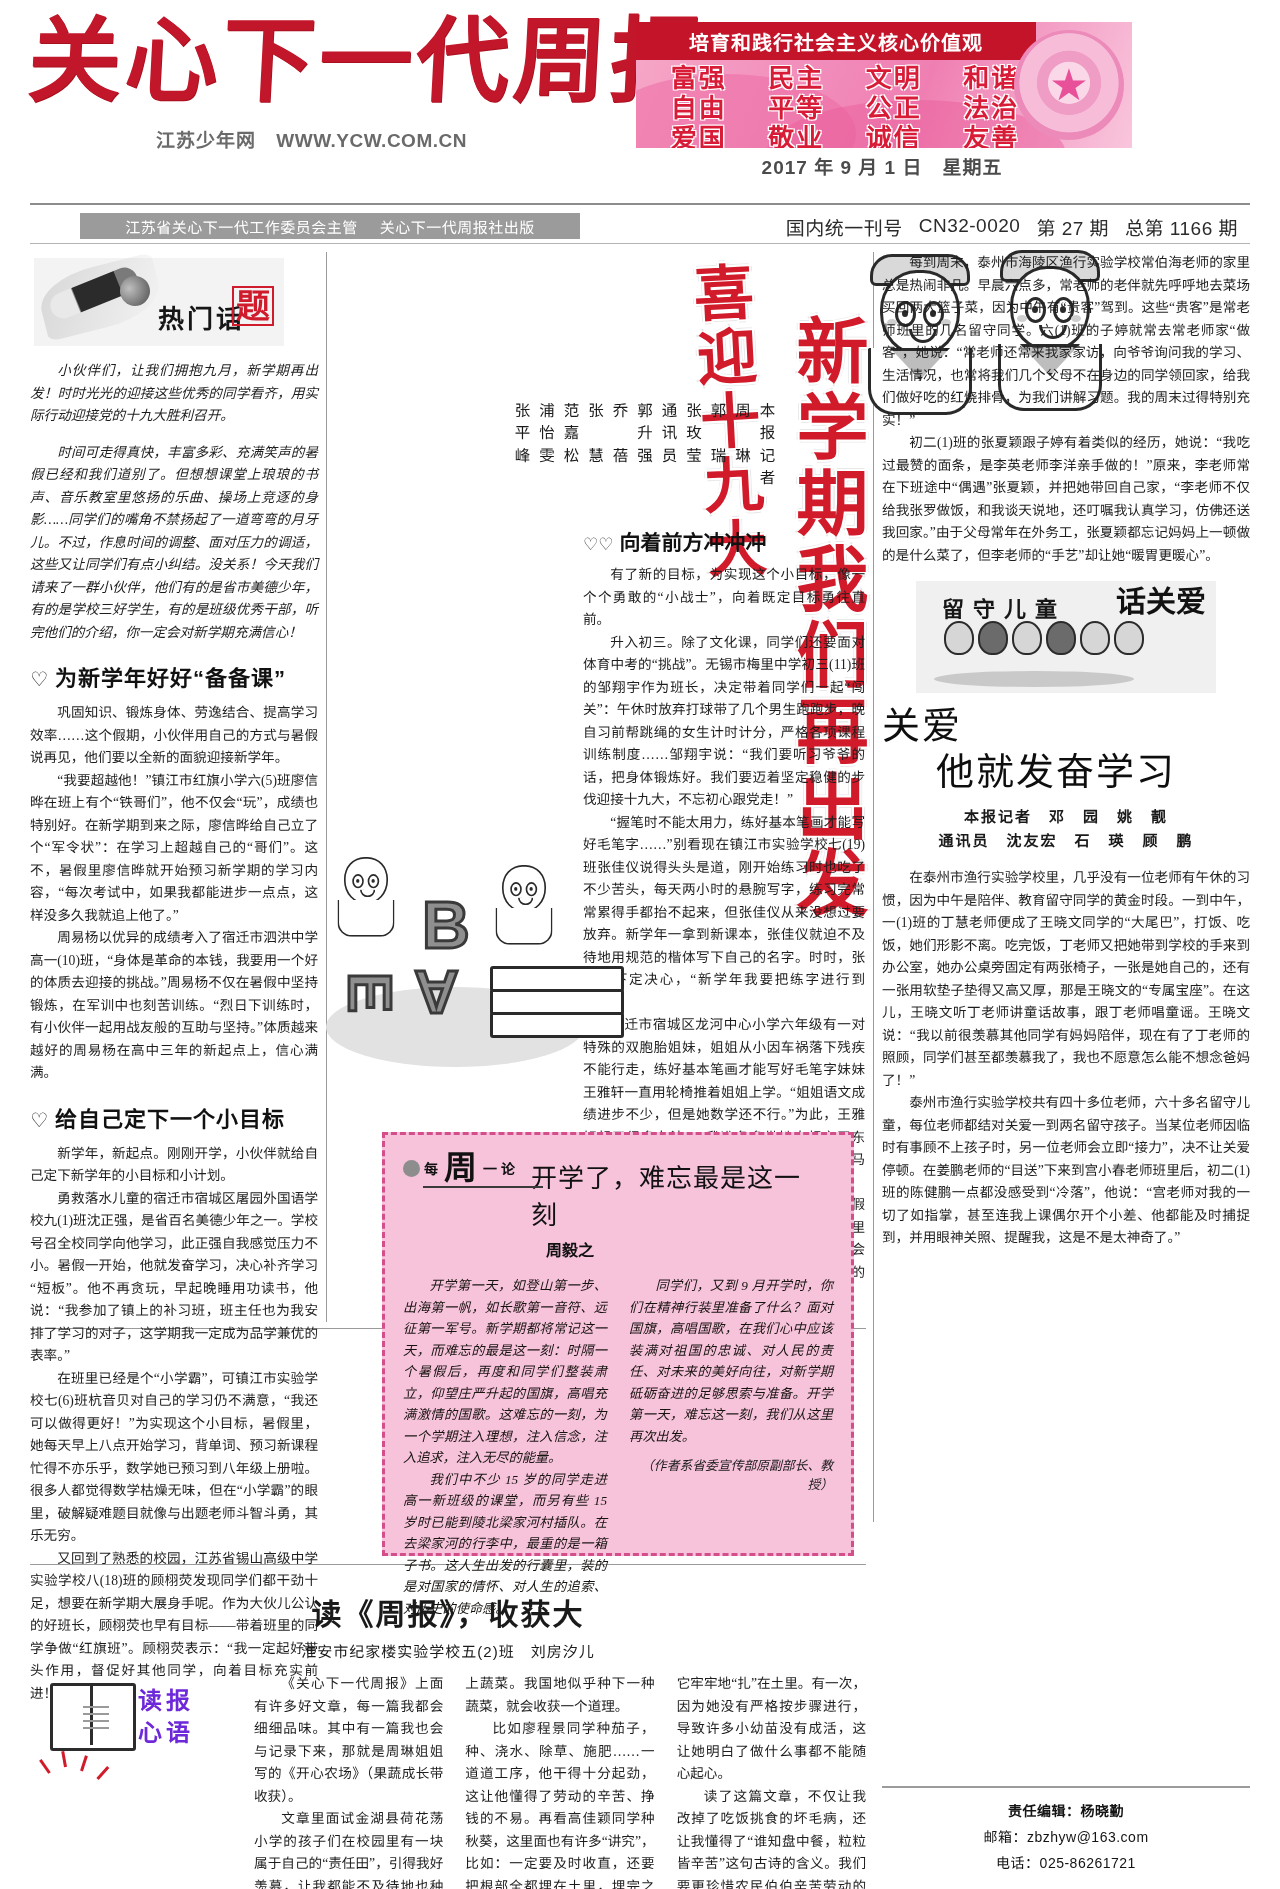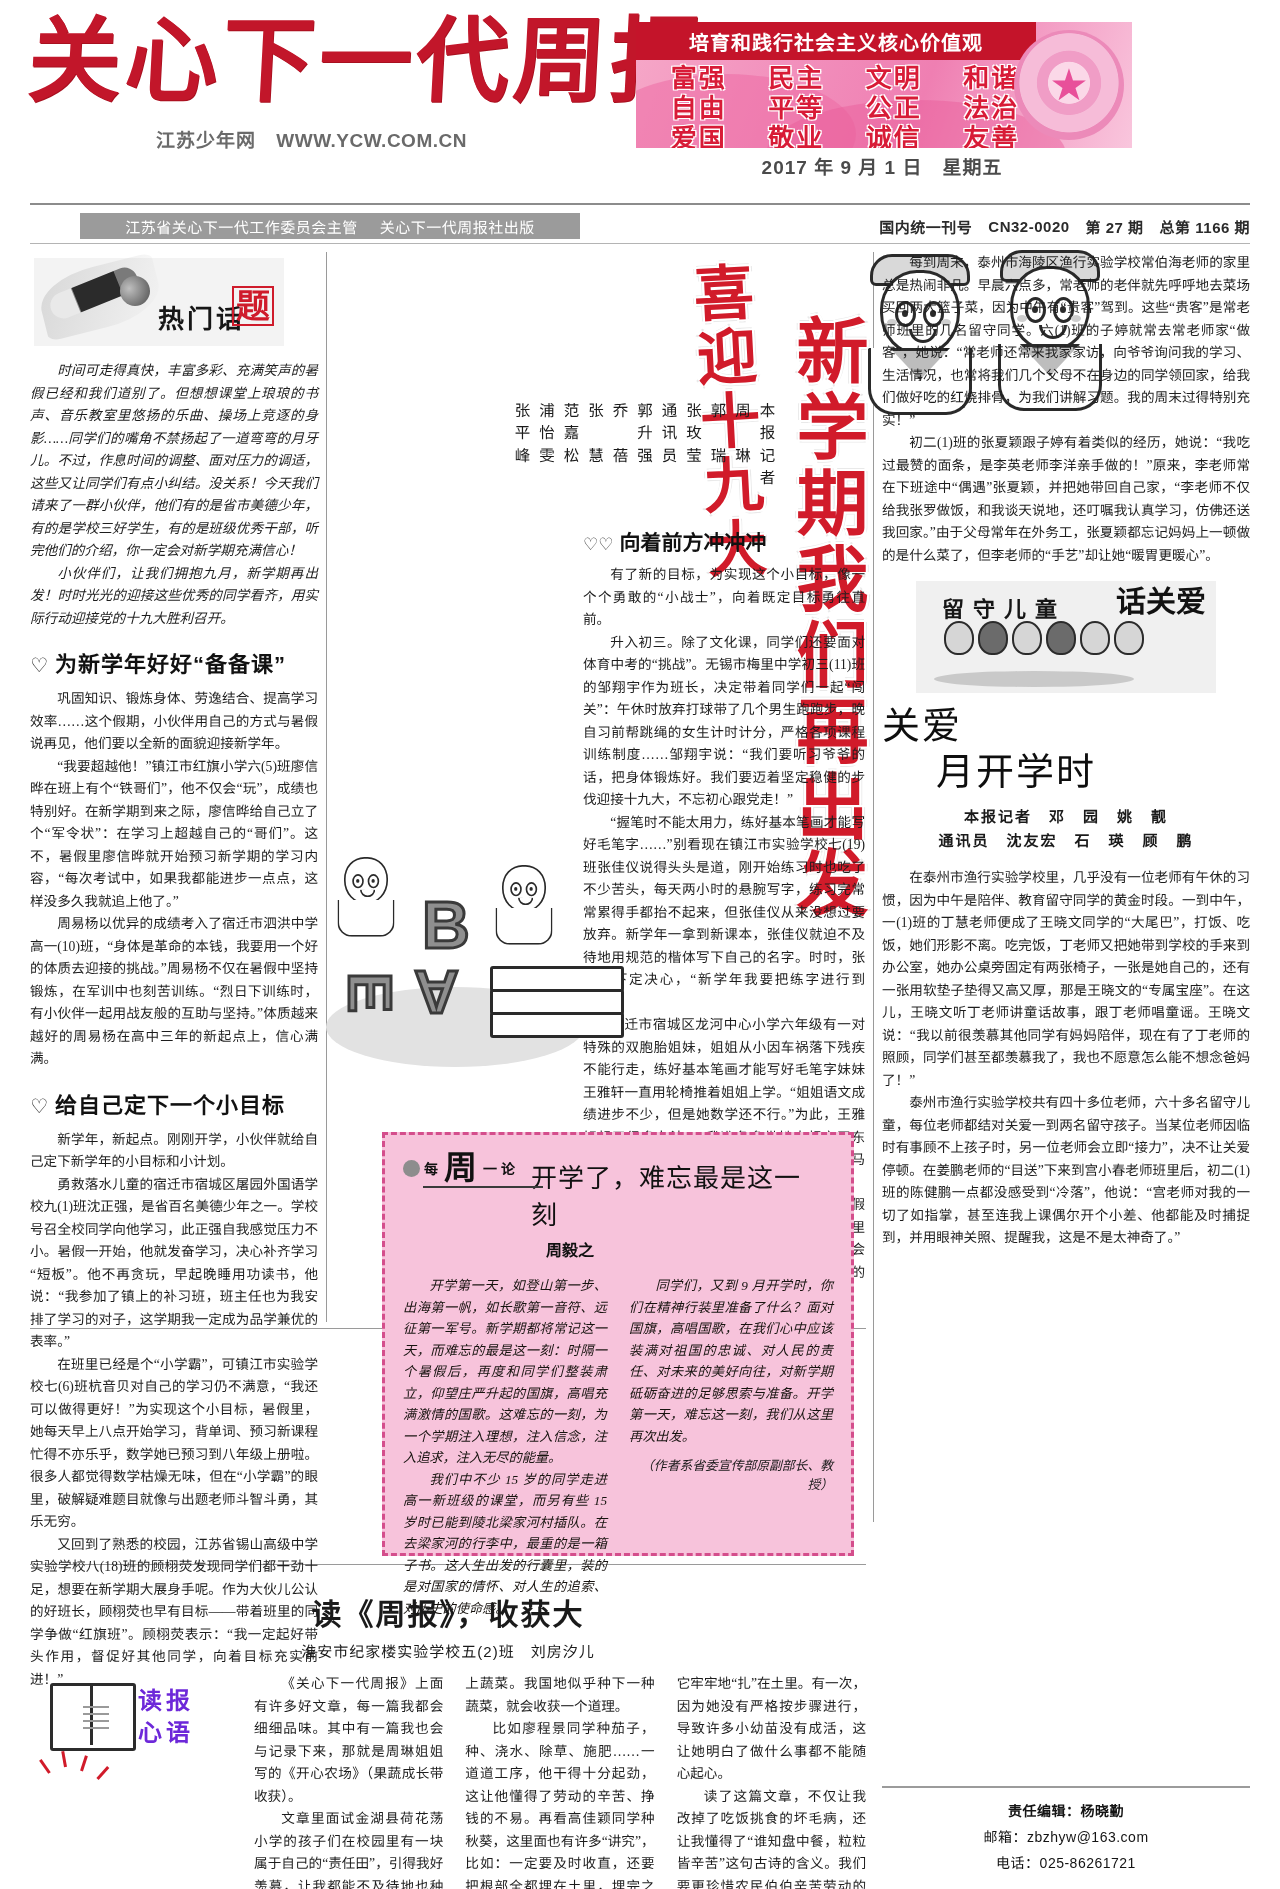--- a/index.html
+++ b/index.html
@@ -75,22 +75,22 @@
 
   
   .pubbar{position:absolute;left:30px;top:213px;width:1220px;height:26px;}
   .pubbar .grayblk{
     position:absolute;left:50px;top:0;width:500px;height:26px;background:#9b9b9b;
     color:#fff;font-size:15px;display:flex;align-items:center;justify-content:center;
     letter-spacing:0.5px;white-space:nowrap;
   }
   .pubbar .grayblk .seg2{margin-left:22px;}
   .pubbar .cninfo{
-    position:absolute;right:0;top:0;height:26px;display:flex;align-items:center;
-    font-size:15px;color:#2b2b2b;letter-spacing:0.5px;white-space:nowrap;font-weight:bold;
+    position:absolute;right:12px;top:0;height:26px;display:flex;align-items:center;
+    font-size:19px;color:#2b2b2b;letter-spacing:0.5px;white-space:nowrap;
   }
   .pubbar .cninfo span{margin-left:16px;}
   .pubbar .cninfo span:first-child{margin-left:0;}
   .rule-under{position:absolute;left:30px;top:243px;width:1220px;height:1px;background:#b4b4b4;}
 
   
   .content{position:absolute;left:30px;top:252px;width:1220px;height:1612px;}
   .vrule{position:absolute;width:1px;background:#9a9a9a;}
 
   .col{position:absolute;box-sizing:border-box;}
@@ -323,22 +323,22 @@
     <div class="col col-a">
 
       <div class="hot-logo">
         <div class="swoosh"></div>
         <div class="mic"></div>
         <div class="michead"></div>
         <div class="ht-text">热门话</div>
         <div class="ht-red">题</div>
       </div>
 
+      <p class="bt kai">小伙伴们，让我们拥抱九月，新学期再出发！时时光光的迎接这些优秀的同学看齐，用实际行动迎接党的十九大胜利召开。</p>
       <p class="bt kai" style="margin-top:14px;">时间可走得真快，丰富多彩、充满笑声的暑假已经和我们道别了。但想想课堂上琅琅的书声、音乐教室里悠扬的乐曲、操场上竞逐的身影……同学们的嘴角不禁扬起了一道弯弯的月牙儿。不过，作息时间的调整、面对压力的调适，这些又让同学们有点小纠结。没关系！今天我们请来了一群小伙伴，他们有的是省市美德少年，有的是学校三好学生，有的是班级优秀干部，听完他们的介绍，你一定会对新学期充满信心！</p>
-      <p class="bt kai">小伙伴们，让我们拥抱九月，新学期再出发！时时光光的迎接这些优秀的同学看齐，用实际行动迎接党的十九大胜利召开。</p>
 
       <div class="sec-head">
         <span class="quote-ic">♡</span><span>为新学年好好“备备课”</span>
       </div>
       <p class="bt">巩固知识、锻炼身体、劳逸结合、提高学习效率……这个假期，小伙伴用自己的方式与暑假说再见，他们要以全新的面貌迎接新学年。</p>
       <p class="bt">“我要超越他！”镇江市红旗小学六(5)班廖信晔在班上有个“铁哥们”，他不仅会“玩”，成绩也特别好。在新学期到来之际，廖信晔给自己立了个“军令状”：在学习上超越自己的“哥们”。这不，暑假里廖信晔就开始预习新学期的学习内容，“每次考试中，如果我都能进步一点点，这样没多久我就追上他了。”</p>
       <p class="bt">周易杨以优异的成绩考入了宿迁市泗洪中学高一(10)班，“身体是革命的本钱，我要用一个好的体质去迎接的挑战。”周易杨不仅在暑假中坚持锻炼，在军训中也刻苦训练。“烈日下训练时，有小伙伴一起用战友般的互助与坚持。”体质越来越好的周易杨在高中三年的新起点上，信心满满。</p>
 
       <div class="sec-head">
         <span class="quote-ic">♡</span><span>给自己定下一个小目标</span>
@@ -491,21 +491,21 @@
             <i></i>
           <i class="dark"></i>
             <i></i>
             <i></i>
         </div>
         <div class="base"></div>
       </div>
 
       <div class="care-title">
         <span>关爱</span>
-        <span class="l2">月开学时</span>
+        <span class="l2">他就发奋学习</span>
       </div>
       <div class="care-by">
         <div>本报记者　邓　园　姚　靓</div>
         <div>通讯员　沈友宏　石　瑛　顾　鹏</div>
       </div>
 
       <p class="bt" style="margin-top:14px;">在泰州市渔行实验学校里，几乎没有一位老师有午休的习惯，因为中午是陪伴、教育留守同学的黄金时段。一到中午，一(1)班的丁慧老师便成了王晓文同学的“大尾巴”，打饭、吃饭，她们形影不离。吃完饭，丁老师又把她带到学校的手来到办公室，她办公桌旁固定有两张椅子，一张是她自己的，还有一张用软垫子垫得又高又厚，那是王晓文的“专属宝座”。在这儿，王晓文听丁老师讲童话故事，跟丁老师唱童谣。王晓文说：“我以前很羡慕其他同学有妈妈陪伴，现在有了丁老师的照顾，同学们甚至都羡慕我了，我也不愿意怎么能不想念爸妈了！”</p>
       <p class="bt">泰州市渔行实验学校共有四十多位老师，六十多名留守儿童，每位老师都结对关爱一到两名留守孩子。当某位老师因临时有事顾不上孩子时，另一位老师会立即“接力”，决不让关爱停顿。在姜鹏老师的“目送”下来到宫小春老师班里后，初二(1)班的陈健鹏一点都没感受到“冷落”，他说：“宫老师对我的一切了如指掌，甚至连我上课偶尔开个小差、他都能及时捕捉到，并用眼神关照、提醒我，这是不是太神奇了。”</p>
     </div>
 

